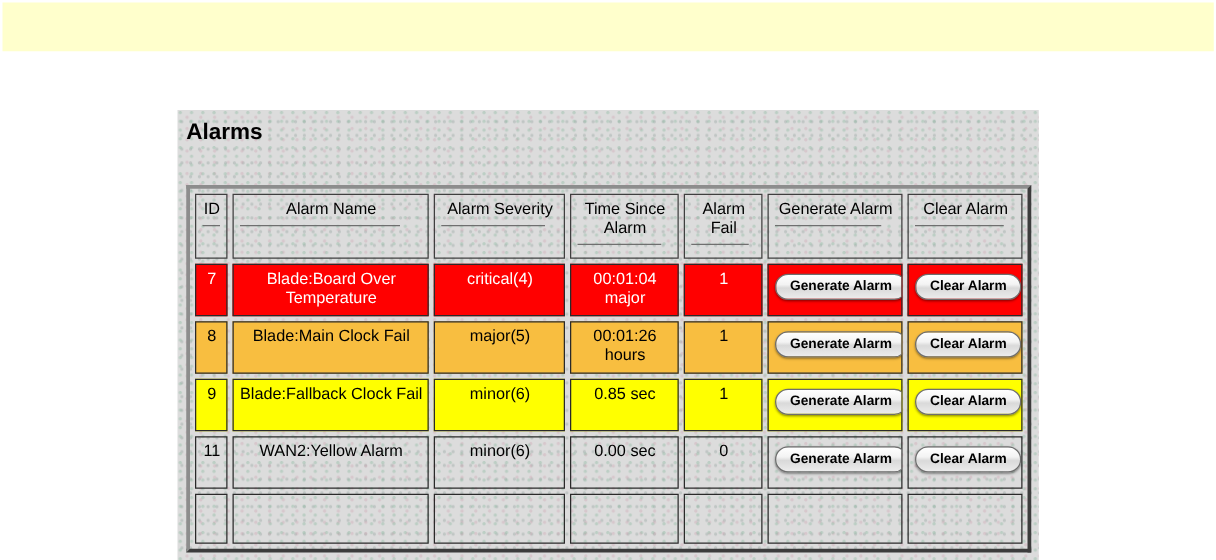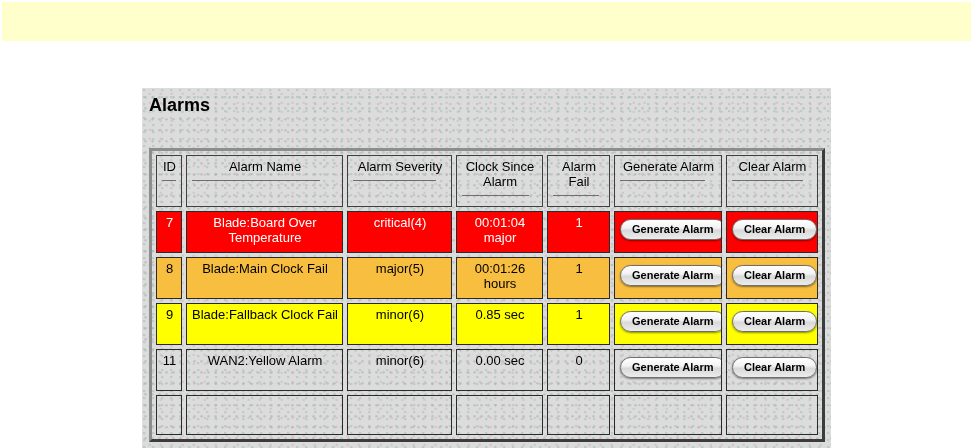--- a/index.html
+++ b/index.html
@@ -78,21 +78,21 @@
       <col style="width:87px">
         <col style="width:63px">
         <col style="width:108px">
         <col style="width:92px">
     </colgroup>
     <thead>
       <tr>
         <th class="col-id"><span>ID</span><div class="hdr-rule"></div></th>
         <th><span>Alarm Name</span><div class="hdr-rule"></div></th>
         <th><span>Alarm Severity</span><div class="hdr-rule"></div></th>
-        <th><span>Clock Since Alarm</span><div class="hdr-rule"></div></th>
+        <th><span>Time Since Alarm</span><div class="hdr-rule"></div></th>
         <th><span>Alarm Fail</span><div class="hdr-rule"></div></th>
         <th><span>Generate Alarm</span><div class="hdr-rule"></div></th>
         <th><span>Clear Alarm</span><div class="hdr-rule"></div></th>
       </tr>
     </thead>
     <tbody>
       <tr class="sev-critical">
         <td>7</td>
         <td>Blade:Board Over Temperature</td>
         <td>critical(4)</td>

